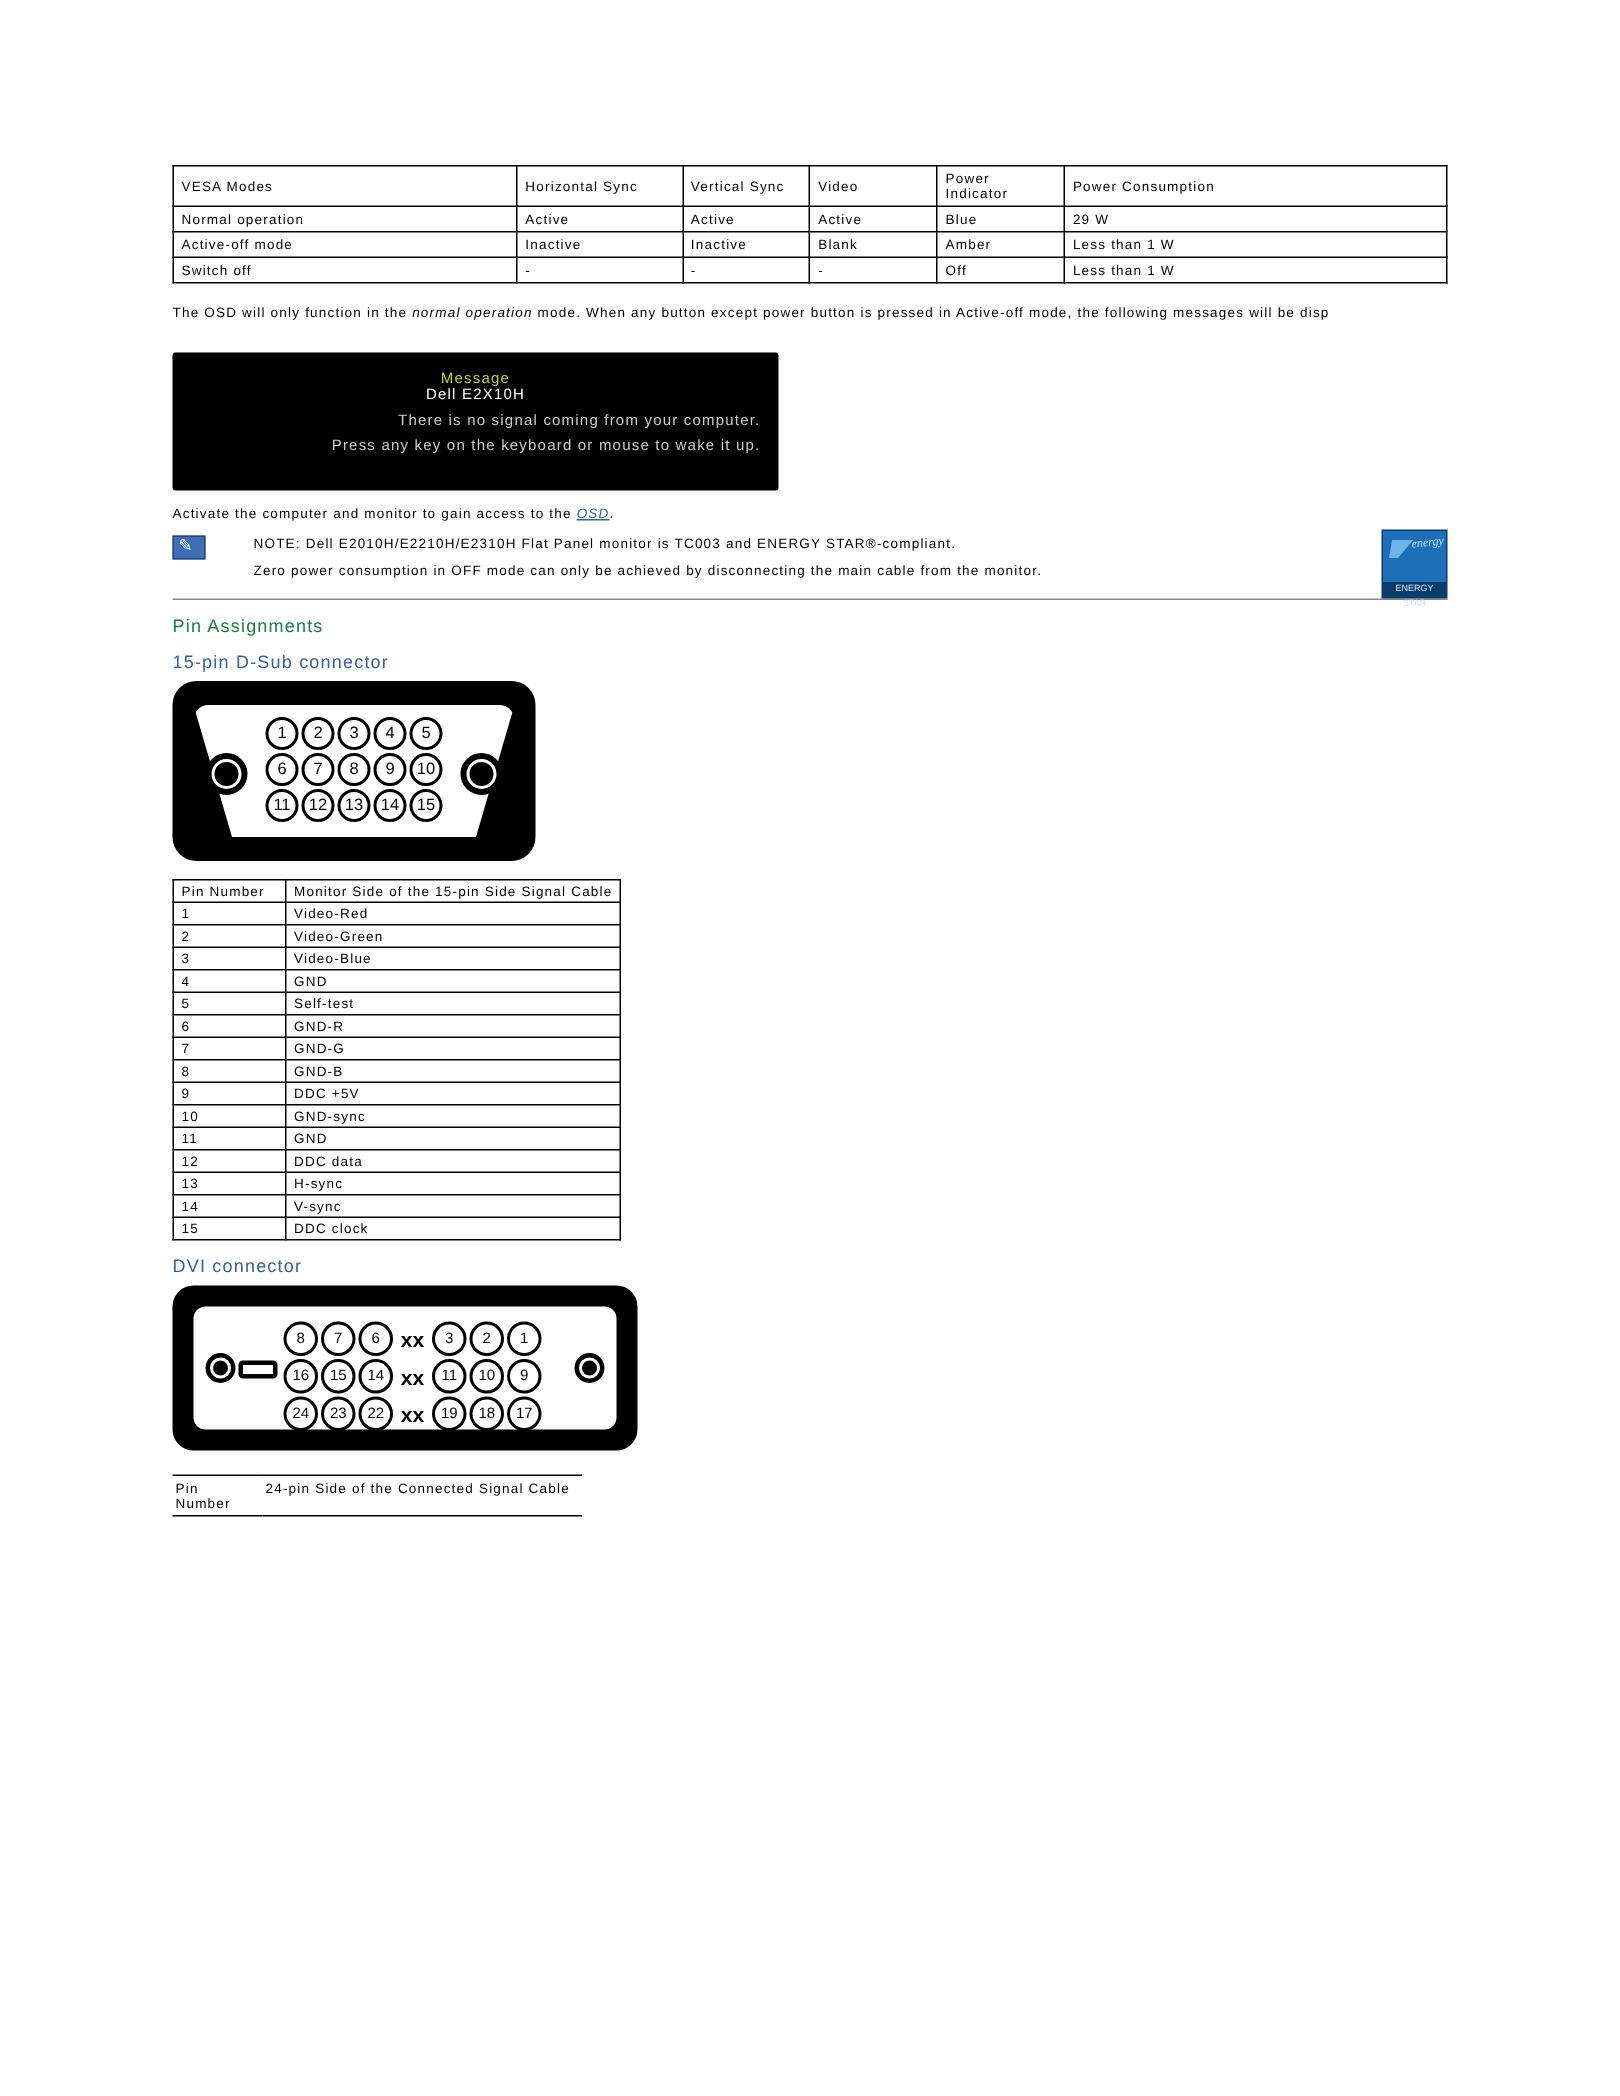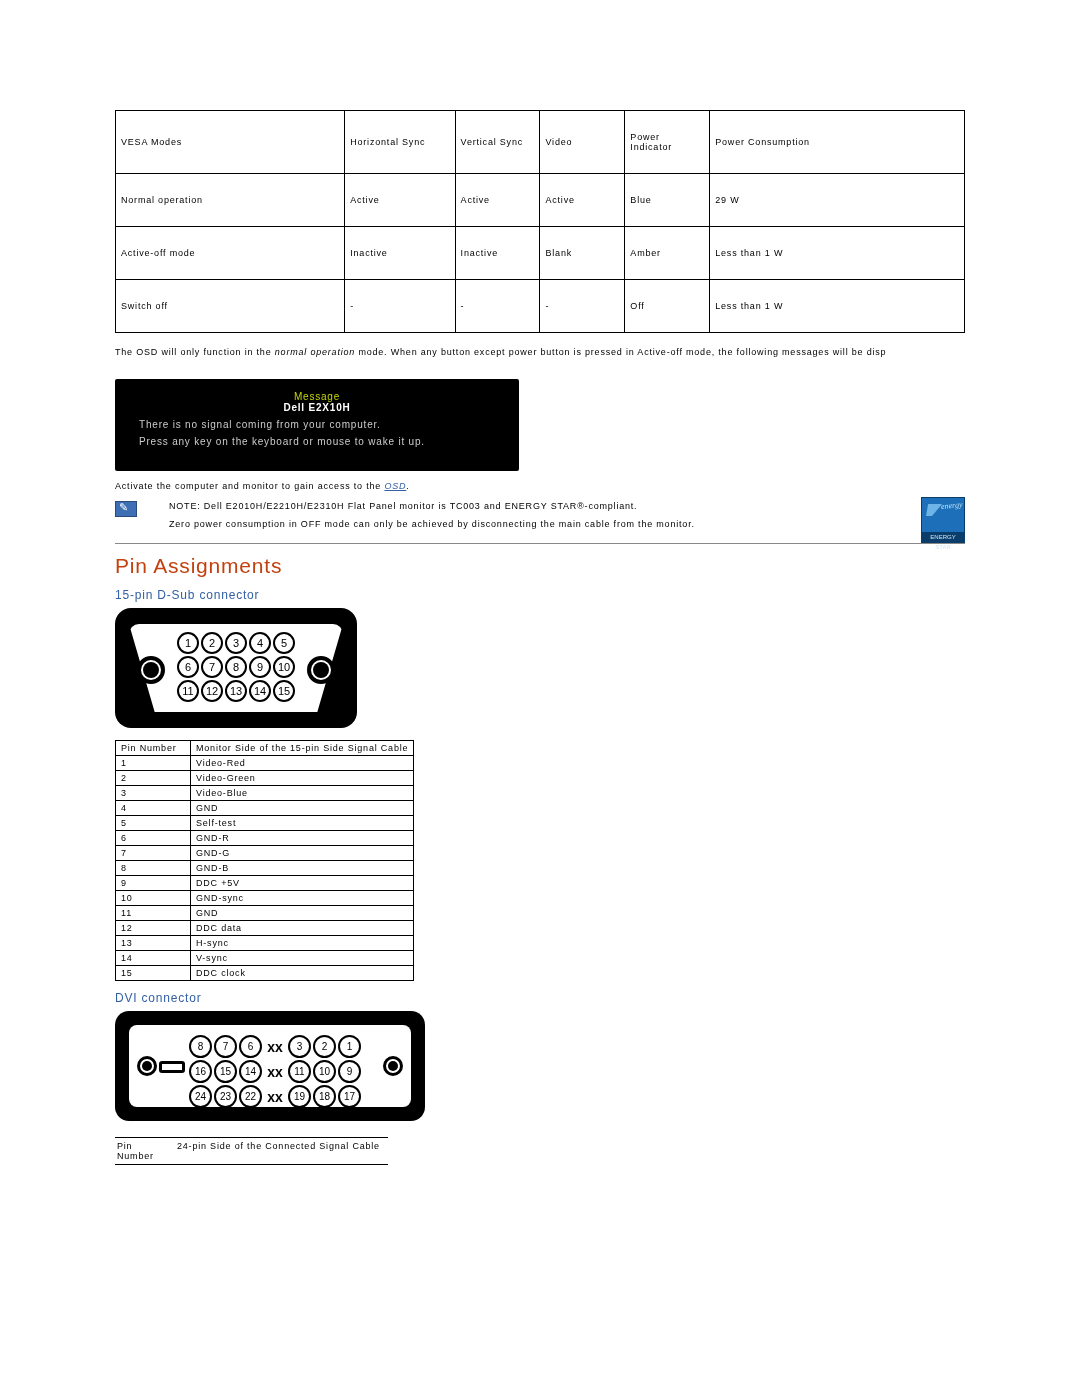--- a/index.html
+++ b/index.html
@@ -1,37 +1,37 @@
 <!DOCTYPE html>
 <html><head>
 <meta charset="utf-8">
 <style>
 body { font-family: Verdana, Arial, sans-serif; font-size: 9px; color: #000; margin: 0; padding: 110px 115px 40px 115px; background: #fff; letter-spacing: 0.8px; }
 .tbl { border-collapse: collapse; width: 100%; }
-.tbl th, .tbl td { border: 1px solid #000; padding: 21px 5px; text-align: left; font-weight: normal; }
+.tbl th, .tbl td { border: 1px solid #000; padding: 3px 5px; text-align: left; font-weight: normal; }
 .tbl-auto { border-collapse: collapse; }
 .tbl-auto th, .tbl-auto td { border: 1px solid #000; padding: 2px 5px; text-align: left; font-weight: normal; font-size: 9px; }
 .osd-text { margin: 14px 0 22px 0; }
 .osd-box { background: #000; width: 380px; padding: 12px 12px 18px 12px; border-radius: 2px; }
 .osd-row1 { display:flex; justify-content: space-between; align-items:center; margin-bottom: 6px; flex-direction: column;}
 .osd-msg { color: #c4d600; font-size: 10px; }
-.osd-model { color: #fff; font-size: 10px; font-weight:bold;}
-.osd-line { color: #ccc; font-size: 10px; margin: 6px 12px; }
+.osd-model { color: #fff; font-size: 10px; font-weight:normal;}
+.osd-line { color: #ccc; font-size: 10px; margin: 6px 0; text-align: right; }
 .activate { margin: 10px 0; }
 .link { color: #3360a4; text-decoration: underline; cursor: pointer; font-style: italic; }
 .note-wrap { display:flex; align-items: flex-start; margin: 6px 0 14px 0; position: relative; gap: 26px; }
 .note-icon { width: 20px; height: 14px; background: #3e6fb5; border:1px solid #2a4a7a; margin-right: 6px; position: relative; flex-shrink:0; }
 .note-icon::after { content: "✎"; color: #fff; font-size: 11px; position:absolute; left:3px; top:-1px; }
 .note-body { flex: 1; }
 .energy-star { position:absolute; right: 0; top:-4px; width: 42px; height: 44px; background: linear-gradient(#1c6fb8,#1c6fb8); border:1px solid #0b3d6b; }
 .energy-star::before { content:""; position:absolute; left:4px; top:6px; width:6px; height:12px; border-top:12px solid #6fb4e6; border-right:8px solid transparent; transform: skewX(-10deg);}
 .energy-star .script { color:#bde0f7; font-style:italic; font-size:8px; position:absolute; right:2px; top:3px; transform: rotate(-6deg); font-family: "Brush Script MT", cursive; letter-spacing:0;}
 .energy-star .bar { position:absolute; bottom:0; left:0; right:0; height:10px; background:#0b3d6b; color:#cfe6f7; font-size:6px; text-align:center; line-height:10px; letter-spacing:0;}
 .hr { border:none; border-top:1px solid #888; margin: 14px 0 10px 0; }
-.h2 { color:#c2410c; font-size: 21px; margin: 8px 0 6px 0; }
+.h2 { color:#15803d; font-size: 12px; margin: 8px 0 6px 0; }
 .h3 { color:#3360a4; font-size: 12px; margin: 10px 0 6px 0; }
 
 .dsub { width: 242px; height:120px; background:#000; border-radius:16px; position:relative; margin:4px 0 12px 0; }
 .dsub-inner { position:absolute; left:14px; right:14px; top:16px; bottom:16px; background:#fff; border-radius:10px 10px 10px 10px / 10px 10px 10px 10px; clip-path: polygon(0 0, 100% 0, 88% 100%, 12% 100%);}
 .screw, .screw-sm { border-radius:50%; background:#fff; border:4px solid #000; position:absolute; }
 .screw { width:20px; height:20px; }
 .screw-sm { width:14px; height:14px; border-width:3px;}
 .screw::after, .screw-sm::after { content:""; position:absolute; inset:2px; border-radius:50%; background:#000;}
 .dsub .screw.l { left:22px; top:48px;}
 .dsub .screw.r { right:22px; top:48px;}

